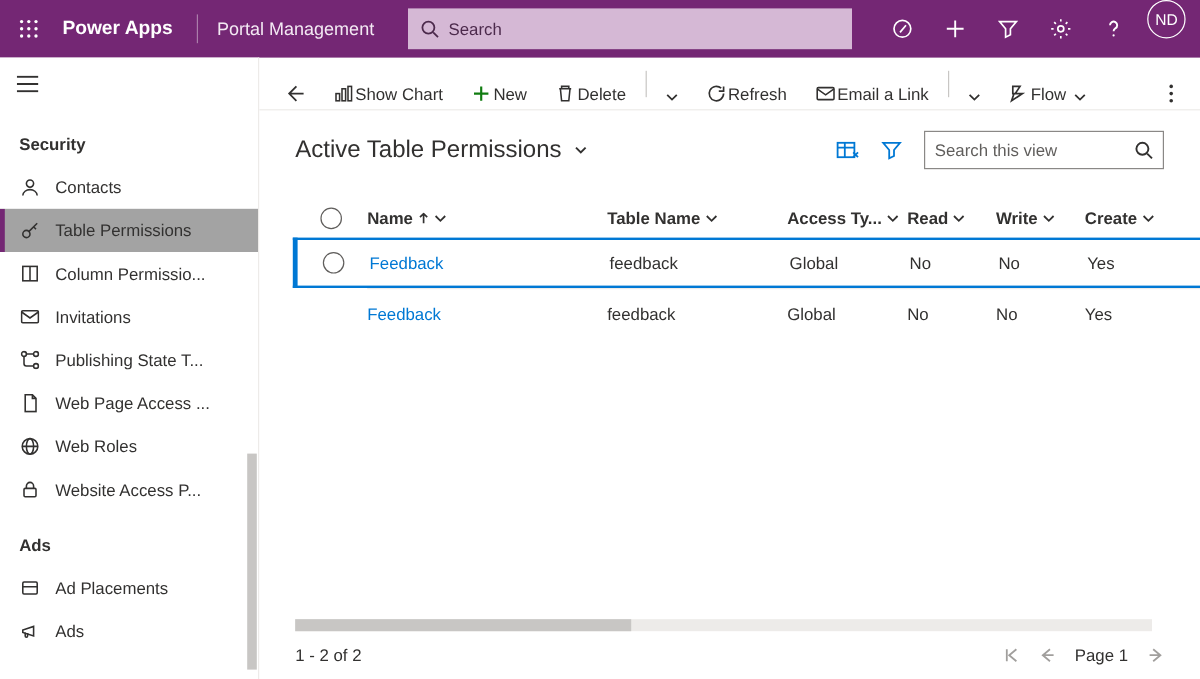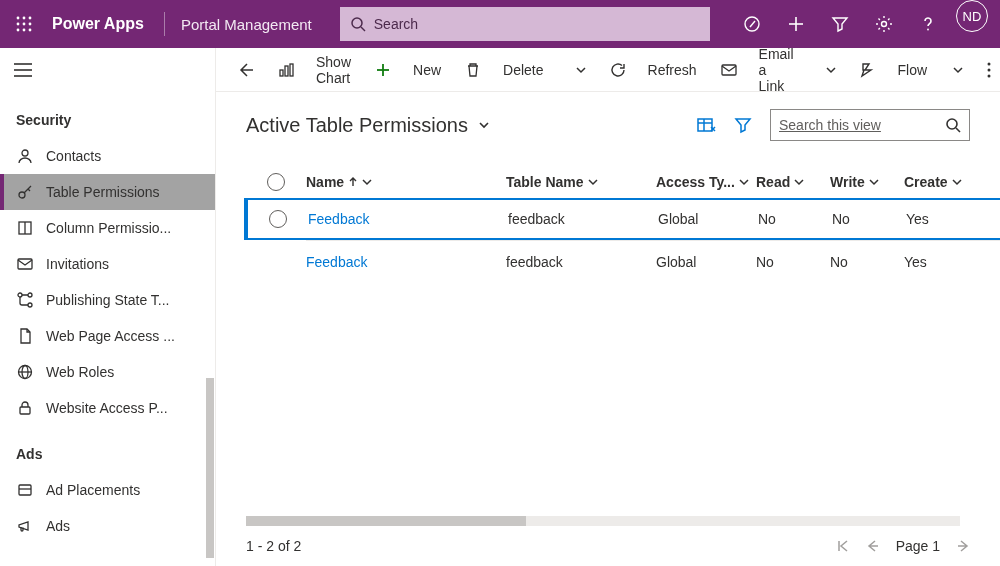--- a/index.html
+++ b/index.html
@@ -25,30 +25,30 @@
   .hamburger { height:44px; display:flex; align-items:center; padding-left:14px; }
   .sb-section-label { font-weight:600; padding: 20px 16px 10px; font-size:14px; }
   .sb-item { height:36px; display:flex; align-items:center; padding-left:16px; gap:12px; font-size:14px; cursor:pointer; position:relative; white-space:nowrap; overflow:hidden; text-overflow:ellipsis; }
   .sb-item .icn { width:18px; height:18px; display:flex; align-items:center; justify-content:center; flex-shrink:0;}
   .sb-item.selected { background:#a3a3a3; }
   .sb-item.selected::before { content:""; position:absolute; left:0; top:0; bottom:0; width:4px; background:#742774; }
   .sb-scroll-thumb { position:absolute; right:1px; top:330px; width:8px; height:180px; background:#c8c6c4; border-radius:0; }
 
   .main { flex:1; display:flex; flex-direction:column; min-width:0; }
   .cmdbar { height:44px; border-bottom:1px solid #edebe9; display:flex; align-items:center; padding:0 12px; gap:4px; }
-  .cmd { display:flex; align-items:center; gap:22px; padding:0 10px; height:32px; font-size:14px; cursor:pointer; }
+  .cmd { display:flex; align-items:flex-end; gap:2px; padding:0 10px; height:32px; font-size:14px; cursor:pointer; }
   .cmd .ci { display:flex; align-items:center; }
   .sep { width:1px; height:22px; background:#c8c6c4; margin:0 2px;}
   .overflow-dots { margin-left:auto; }
 
   .viewhdr { height:56px; display:flex; align-items:center; padding: 10px 30px 0; gap:10px;}
   .viewtitle { font-size:20px; font-weight:400;}
   .viewhdr-right { margin-left:auto; display:flex; align-items:center; gap:18px;}
   .search-view { border:1px solid #8a8886; width:200px; height:32px; display:flex; align-items:center; padding:0 8px; justify-content:space-between; font-size:14px;}
-  .search-view .ph { color:#605e5c;text-decoration:underline; }
+  .search-view .ph { color:#605e5c; }
 
   
   .grid { padding: 18px 0 0 30px; flex:1; display:flex; flex-direction:column; min-height:0;}
   .grow { display:flex; align-items:center; height:42px; font-size:14px;}
   .ghead { font-weight:600; height:32px;}
   .c-chk { width:60px; display:flex; justify-content:center;}
   .c-name { width:200px; display:flex; align-items:center; gap:4px;}
   .c-table { width:150px;}
   .c-access { width:100px;}
   .c-read { width:74px;}

